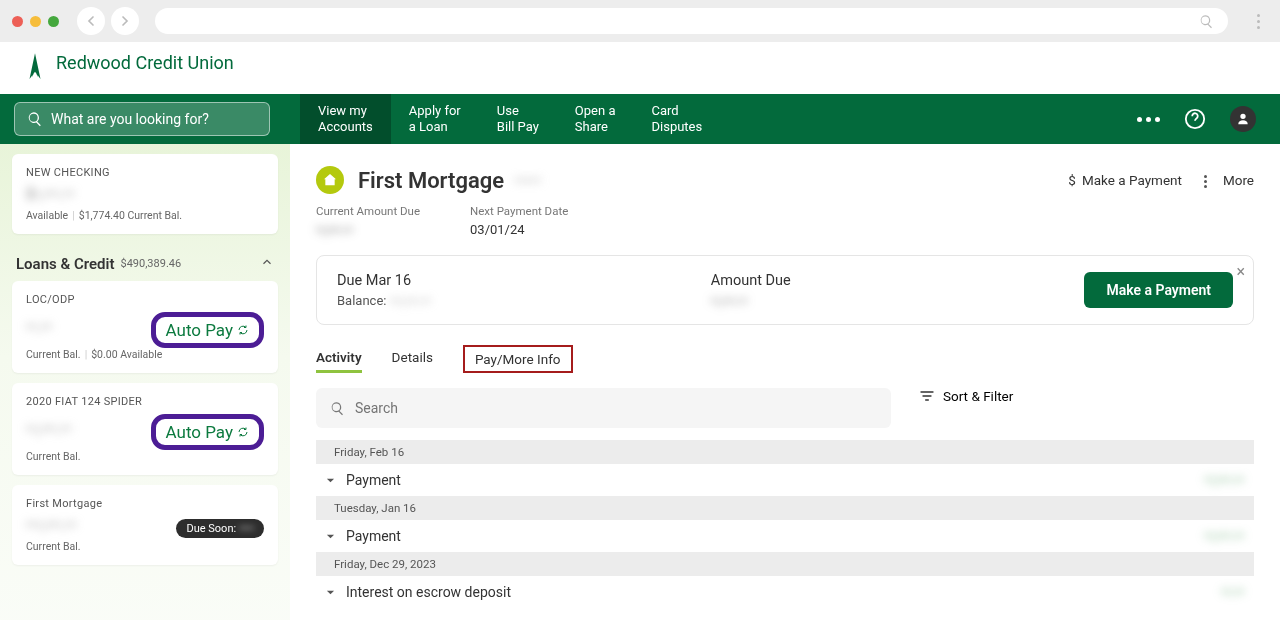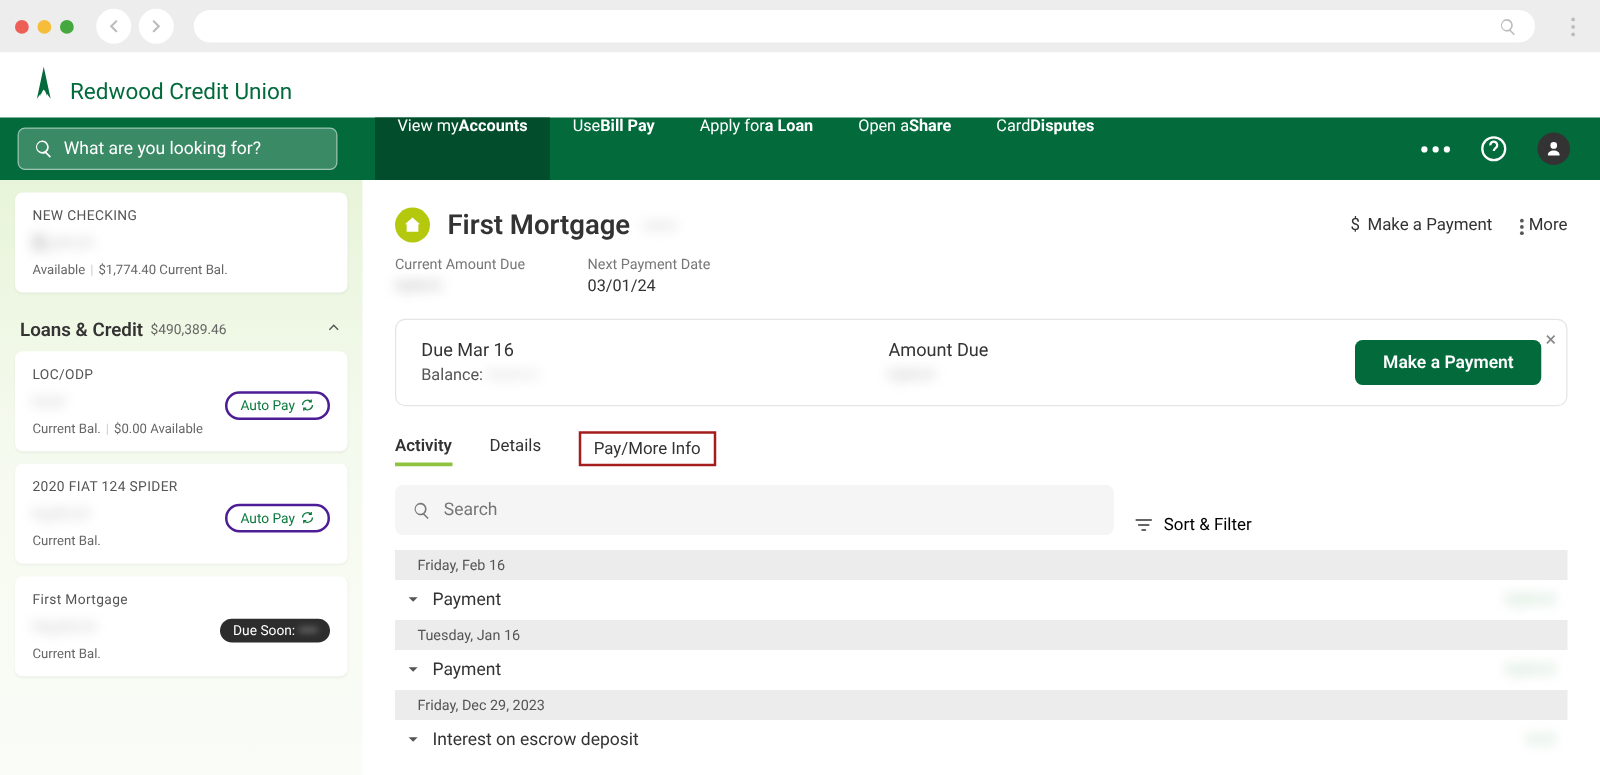--- a/index.html
+++ b/index.html
@@ -8,31 +8,31 @@
 .traffic-lights{display:flex;gap:7px;margin-right:10px}
 .tl{width:11px;height:11px;border-radius:50%}
 .tl.red{background:#ed5f56}.tl.yellow{background:#f6bd3b}.tl.green{background:#45a83e}
 .nav-btns{display:flex;gap:6px;margin-right:8px}
 .nav-btn{width:28px;height:28px;border-radius:50%;background:#fff;display:flex;align-items:center;justify-content:center;color:#bbb}
 .url-bar{flex:1;height:26px;background:#fff;border-radius:13px;display:flex;align-items:center;justify-content:flex-end;padding:0 14px}
 .url-bar svg{width:15px;height:15px;fill:#bbb}
 .chrome-more{width:20px;display:flex;flex-direction:column;gap:3px;align-items:center;margin-left:12px}
 .chrome-more span{width:3px;height:3px;background:#bbb;border-radius:50%}
 .brand-bar{height:52px;display:flex;align-items:center;padding:0 24px;background:#fff}
-.brand-logo{display:flex;align-items:flex-end;gap:10px;color:#036a3c}
+.brand-logo{display:flex;align-items:flex-start;gap:10px;color:#036a3c}
 .brand-logo svg{width:22px;height:32px;fill:#036a3c}
 .brand-name{font-size:18px;font-weight:400;color:#036a3c}
 .nav-bar{height:50px;background:#036a3c;display:flex;align-items:stretch;padding:0 14px}
 .search-pill{align-self:center;width:256px;height:34px;background:rgba(255,255,255,.22);border:1px solid rgba(255,255,255,.5);border-radius:6px;display:flex;align-items:center;padding:0 12px;color:#fff}
 .search-pill svg{width:16px;height:16px;fill:#fff;margin-right:8px}
 .search-pill span{font-size:14px}
 .nav-items{display:flex;margin-left:30px}
-.nav-item{display:flex;flex-direction:row;justify-content:center;padding:0 18px;color:#fff;font-size:13px;line-height:1.2;cursor:pointer}
+.nav-item{display:flex;flex-direction:column;justify-content:center;padding:0 18px;color:#fff;font-size:13px;line-height:1.2;cursor:pointer}
 .nav-item.active{background:#024e2c}
-.nav-item .l1{font-weight:400}.nav-item .l2{font-weight:700}
+.nav-item .l1{font-weight:400}.nav-item .l2{font-weight:400}
 .nav-right{margin-left:auto;display:flex;align-items:center;gap:22px;padding-right:10px}
 .nav-dots{display:flex;gap:4px}
 .nav-dots span{width:5px;height:5px;background:#fff;border-radius:50%}
 .help-ic,.avatar-ic{width:26px;height:26px;display:flex;align-items:center;justify-content:center}
 .help-ic svg{width:22px;height:22px;fill:none;stroke:#fff;stroke-width:2}
 .avatar-ic{background:#333;border-radius:50%}
 .avatar-ic svg{width:16px;height:16px;fill:#fff}
 .app-body{display:flex;height:532px}
 .sidebar{width:290px;background:linear-gradient(180deg,#e8f4d9 0%,#f5faef 40%,#fbfdf9 100%);padding:10px 12px;overflow:hidden}
 .card{background:#fff;border-radius:6px;padding:12px 14px;margin-bottom:10px;box-shadow:0 1px 2px rgba(0,0,0,.05)}
@@ -40,50 +40,50 @@
 .blur{filter:blur(5px);color:#999;user-select:none}
 .card .acct-num{font-size:15px;font-weight:600;margin-bottom:6px}
 .card .meta{font-size:10.5px;color:#666}
 .sep{color:#ccc;margin:0 4px}
 .section-hdr{display:flex;align-items:center;padding:10px 4px 8px;cursor:pointer}
 .section-hdr .title{font-size:15px;font-weight:600;color:#333}
 .section-hdr .amt{font-size:11px;color:#666;margin-left:6px}
 .section-hdr .chev{margin-left:auto}
 .chev svg{width:14px;height:14px;stroke:#555;stroke-width:2;fill:none}
 .card-row{display:flex;justify-content:space-between;align-items:center}
-.autopay-btn{border:2px solid #4c1d95;color:#0c7a3f;background:#fff;border-radius:14px;padding:3px 10px;font-size:11px;display:flex;align-items:center;gap:4px;cursor:pointer}
+.autopay-btn{border:5px solid #4c1d95;color:#0c7a3f;background:#fff;border-radius:14px;padding:3px 10px;font-size:17px;display:flex;align-items:center;gap:4px;cursor:pointer}
 .autopay-btn svg{width:12px;height:12px;stroke:#0c7a3f;stroke-width:2;fill:none}
 .duesoon{background:#2d2d2d;color:#fff;border-radius:14px;padding:3px 10px;font-size:11px;display:inline-flex;align-items:center}
 .duesoon .bl{filter:blur(3px);margin-left:3px}
 .main{flex:1;padding:22px 26px 0 26px;overflow:hidden}
 .page-head{display:flex;align-items:center;margin-bottom:10px}
 .house-ic{width:28px;height:28px;background:#b4c90e;border-radius:50%;display:flex;align-items:center;justify-content:center;margin-right:14px}
 .house-ic svg{width:16px;height:16px;fill:#fff}
 .page-title{font-size:22px;font-weight:600;color:#333;margin-right:10px}
 .page-title-sub{filter:blur(5px);color:#aaa;font-size:16px}
 .head-right{margin-left:auto;display:flex;align-items:center;gap:22px;font-size:13.5px;color:#333}
 .mk-pay-link{display:flex;align-items:center;gap:6px;cursor:pointer}
-.more-link{display:flex;align-items:flex-end;gap:4px;cursor:pointer}
+.more-link{display:flex;align-items:flex-end;gap:16px;cursor:pointer}
 .vdots{display:flex;flex-direction:column;gap:2px}
 .vdots span{width:3px;height:3px;background:#555;border-radius:50%}
 .summary-row{display:flex;gap:50px;margin-bottom:18px}
 .summary-col .lbl{font-size:11.5px;color:#777;margin-bottom:4px}
 .summary-col .val{font-size:13px;color:#333}
 .due-box{border:1px solid #e5e5e5;border-radius:8px;padding:16px 20px;display:flex;align-items:center;position:relative;margin-bottom:20px}
 .due-box .close-x{position:absolute;top:6px;right:8px;cursor:pointer;color:#888;font-size:16px}
 .due-col{flex:1}
 .due-col .t{font-size:14.5px;color:#333;margin-bottom:4px}
 .due-col .s{font-size:13px;color:#555}
 .pay-btn{background:#036a3c;color:#fff;border:none;border-radius:6px;padding:10px 22px;font-size:14px;font-weight:600;cursor:pointer}
 .tabs{display:flex;gap:30px;border-bottom:1px solid transparent;margin-bottom:14px}
 .tab{font-size:13.5px;color:#333;padding:4px 0 8px;cursor:pointer;position:relative}
 .tab.active{font-weight:600}
 .tab.active::after{content:"";position:absolute;left:0;right:0;bottom:0;height:3px;background:#8fc33f}
 .tab.boxed{border:2px solid #a51c1c;padding:4px 10px}
-.tools-row{display:flex;align-items:flex-end;gap:2px;margin-bottom:12px}
+.tools-row{display:flex;align-items:flex-start;gap:14px;margin-bottom:12px}
 .search-box{flex:0 0 575px;background:#f5f5f5;border-radius:6px;display:flex;align-items:center;padding:0 14px;height:40px}
 .search-box svg{width:15px;height:15px;fill:#777;margin-right:10px}
 .search-box input{border:none;background:transparent;outline:none;font-size:14px;color:#555;flex:1}
 .sort-filter{display:flex;align-items:center;gap:8px;font-size:13.5px;cursor:pointer;margin-left:14px}
 .txn-date{background:#ececec;padding:5px 18px;font-size:11.5px;color:#555}
 .txn-row{display:flex;align-items:center;padding:8px 10px;font-size:14px;color:#333}
 .txn-row .caret{width:14px;margin-right:6px}
 .txn-row .caret svg{width:9px;height:9px;fill:#555}
 .txn-row .desc{flex:1}
 .txn-row .amt{filter:blur(5px);color:#4a9a5a}
@@ -136,26 +136,26 @@
         <path d="M10 2a8 8 0 015.3 13.9l5.4 5.4-1.4 1.4-5.4-5.4A8 8 0 1110 2zm0 2a6 6 0 100 12 6 6 0 000-12z"></path>
       </svg>
     <span>What are you looking for?</span>
   </div>
   <div class="nav-items" id="nav-items">
       <div class="nav-item active">
         <span class="l1">View my</span>
         <span class="l2">Accounts</span>
       </div>
       <div class="nav-item">
+        <span class="l1">Apply for</span>
+        <span class="l2">a Loan</span>
+      </div>
+      <div class="nav-item">
         <span class="l1">Use</span>
         <span class="l2">Bill Pay</span>
-      </div>
-      <div class="nav-item">
-        <span class="l1">Apply for</span>
-        <span class="l2">a Loan</span>
       </div>
       <div class="nav-item">
         <span class="l1">Open a</span>
         <span class="l2">Share</span>
       </div>
       <div class="nav-item">
         <span class="l1">Card</span>
         <span class="l2">Disputes</span>
       </div>
     </div>

